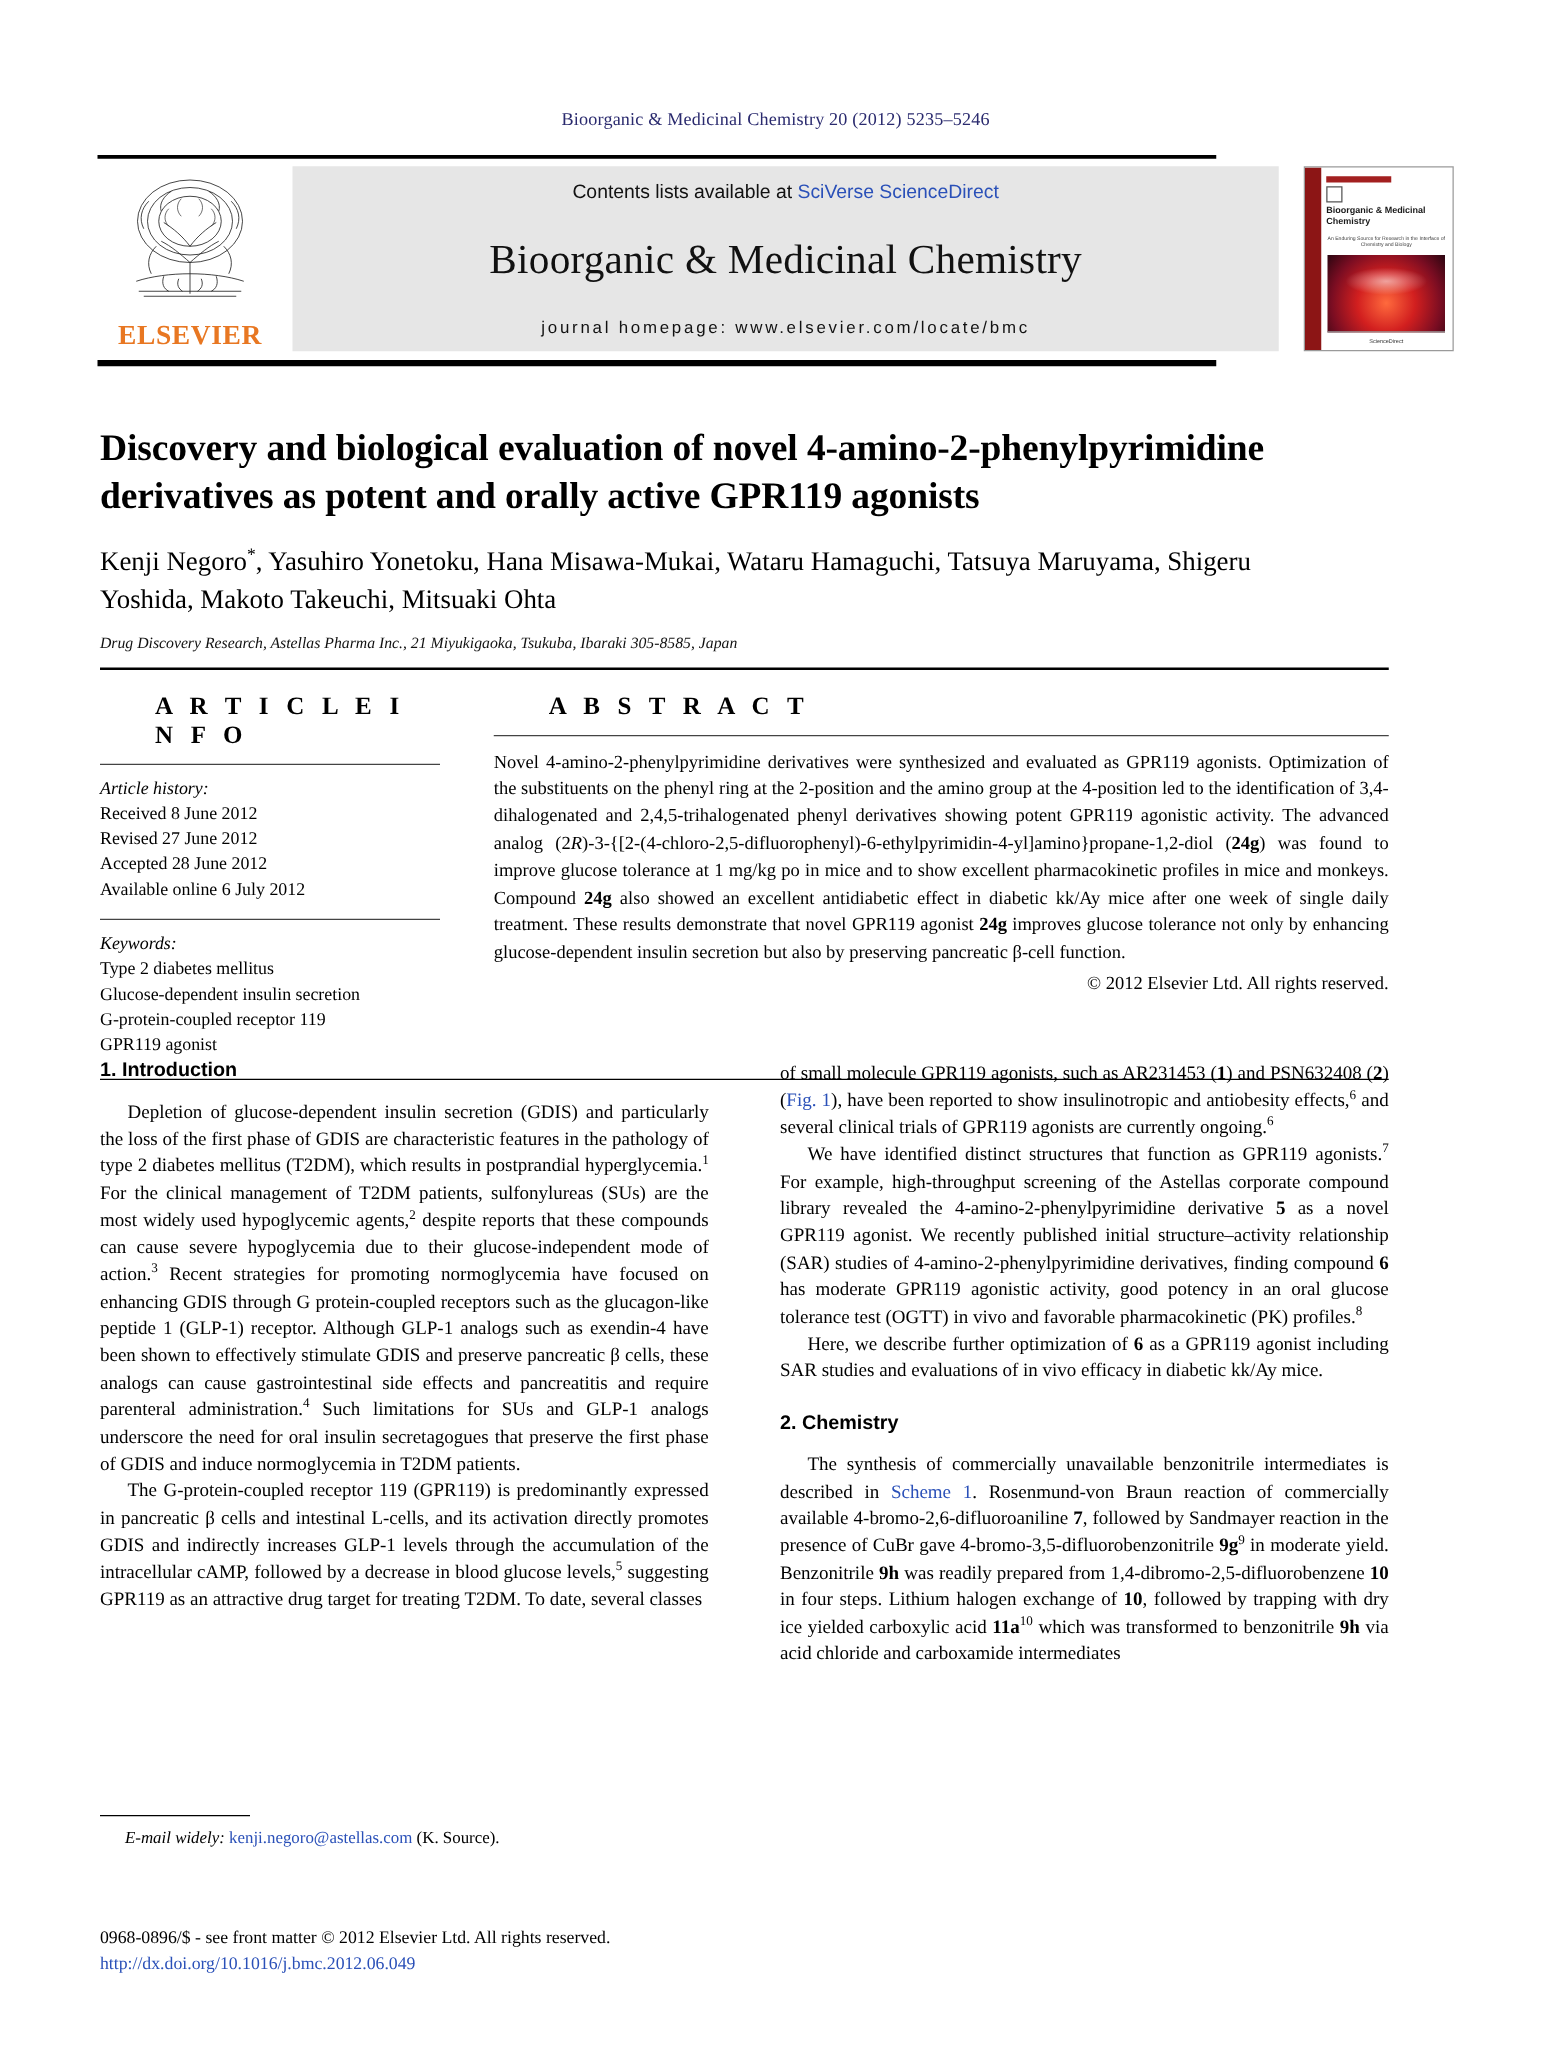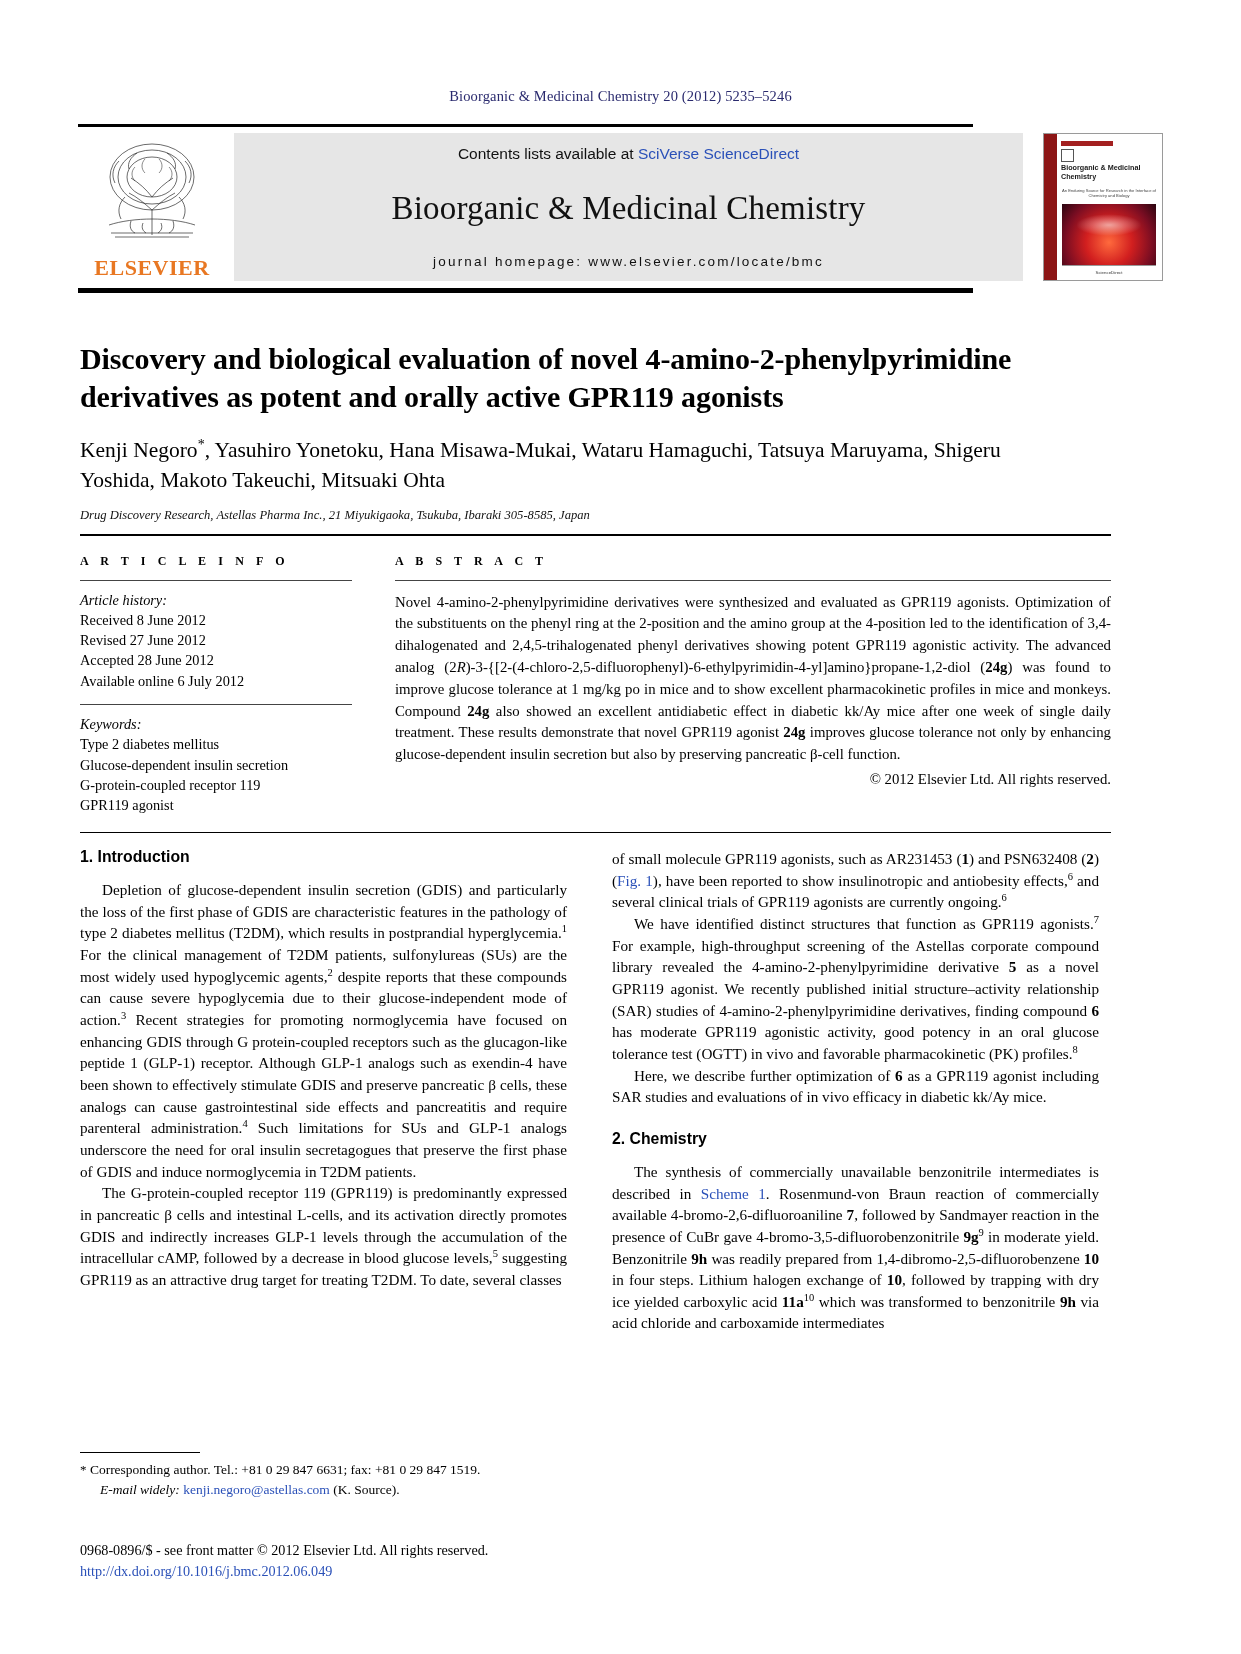--- a/index.html
+++ b/index.html
@@ -89,41 +89,41 @@
   }
 
   
   .infoblock { position:absolute; top:534px; left:80px; width:1031px; }
   .ib-rule { height:1.6px; background:#000; }
   .ib-cols { display:flex; margin-top:18px; }
   .ib-left { width:272px; flex:0 0 272px; }
   .ib-gap  { width:43px; flex:0 0 43px; }
   .ib-right{ flex:1 1 auto; }
   .sechead {
-    font-size:12px; font-weight:bold; letter-spacing:4.6px;
-    font-family:"Liberation Serif", serif; margin-bottom:11px;
+    font-size:20px; font-weight:bold; letter-spacing:4.6px;
+    font-family:"Liberation Serif", serif; margin-bottom:11px;margin-left:44px;
   }
   .thinrule { height:1px; background:#444; }
   .metablk { padding-top:9px; font-size:14.3px; line-height:1.42; }
   .metablk .it { font-style:italic; }
   .metagap { height:13px; }
   .abstract {
     padding-top:11px; font-size:14.8px; line-height:1.475;
     text-align:justify; font-family:"Liberation Serif", serif;
   }
   .abstract b { font-weight:bold; }
   .abstract i { font-style:italic; }
   .copyline { margin-top:5px; text-align:right; font-size:14.8px; }
   .ib-rule-bottom { height:1.6px; background:#000; margin-top:16px; }
 
   
   .body { position:absolute; top:848px; left:80px; width:1031px; height:640px; }
   .col { position:absolute; top:0; width:487px; }
   .col-left { left:0; }
-  .col-right{ left:532px; }
+  .col-right{ left:544px; }
   h2.secnum {
     font-size:15.8px; font-weight:bold; margin:0 0 13px 0;
     font-family:"Liberation Sans", sans-serif;
   }
   h2.secnum.mt { margin-top:22px; }
   p.bodyp {
     margin:0; font-size:15.2px; line-height:1.425; text-align:justify;
     font-family:"Liberation Serif", serif; text-indent:22px;
     hyphens:auto;
   }
@@ -267,21 +267,20 @@
       <p class="bodyp"><span>We have identified distinct structures that function as GPR119 agonists.</span><sup>7</sup><span> For example, high-throughput screening of the Astellas corporate compound library revealed the 4-amino-2-phenylpyrimidine derivative </span><b>5</b><span> as a novel GPR119 agonist. We recently published initial structure–activity relationship (SAR) studies of 4-amino-2-phenylpyrimidine derivatives, finding compound </span><b>6</b><span> has moderate GPR119 agonistic activity, good potency in an oral glucose tolerance test (OGTT) in vivo and favorable pharmacokinetic (PK) profiles.</span><sup>8</sup></p>
       <p class="bodyp"><span>Here, we describe further optimization of </span><b>6</b><span> as a GPR119 agonist including SAR studies and evaluations of in vivo efficacy in diabetic kk/Ay mice.</span></p>
       <h2 class="secnum mt">2. Chemistry</h2>
       <p class="bodyp"><span>The synthesis of commercially unavailable benzonitrile intermediates is described in </span><span class="lnk">Scheme 1</span><span>. Rosenmund-von Braun reaction of commercially available 4-bromo-2,6-difluoroaniline </span><b>7</b><span>, followed by Sandmayer reaction in the presence of CuBr gave 4-bromo-3,5-difluorobenzonitrile </span><b>9g</b><sup>9</sup><span> in moderate yield. Benzonitrile </span><b>9h</b><span> was readily prepared from 1,4-dibromo-2,5-difluorobenzene </span><b>10</b><span> in four steps. Lithium halogen exchange of </span><b>10</b><span>, followed by trapping with dry ice yielded carboxylic acid </span><b>11a</b><sup>10</sup><span> which was transformed to benzonitrile </span><b>9h</b><span> via acid chloride and carboxamide intermediates</span></p>
     </div>
 
   </div>
 
   <div class="footnote">
     <div class="fn-rule"></div>
-    <div class="fn-line"><span class="star">*</span> <span>Corresponding author. Tel.: +81 0 29 847 6631; fax: +81 0 29 847 1519.</span></div>
     <div class="fn-line2"><span class="em">E-mail widely:</span> <span class="lnk">kenji.negoro@astellas.com</span> <span>(K. Source).</span></div>
   </div>
 
   <div class="footer">
     <div>0968-0896/$ - see front matter © 2012 Elsevier Ltd. All rights reserved.</div>
     <div class="doi">http://dx.doi.org/10.1016/j.bmc.2012.06.049</div>
   </div>
 
 </div>
 

